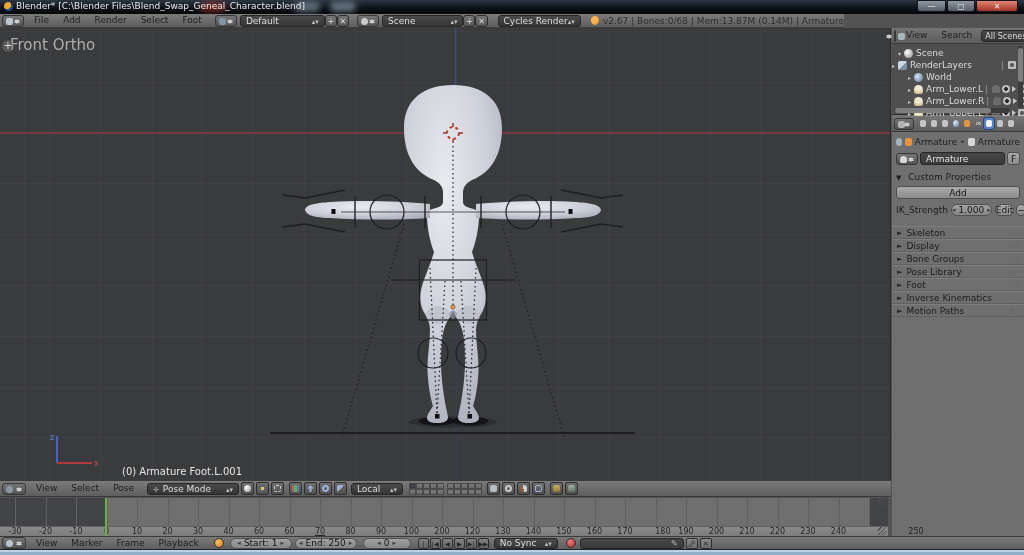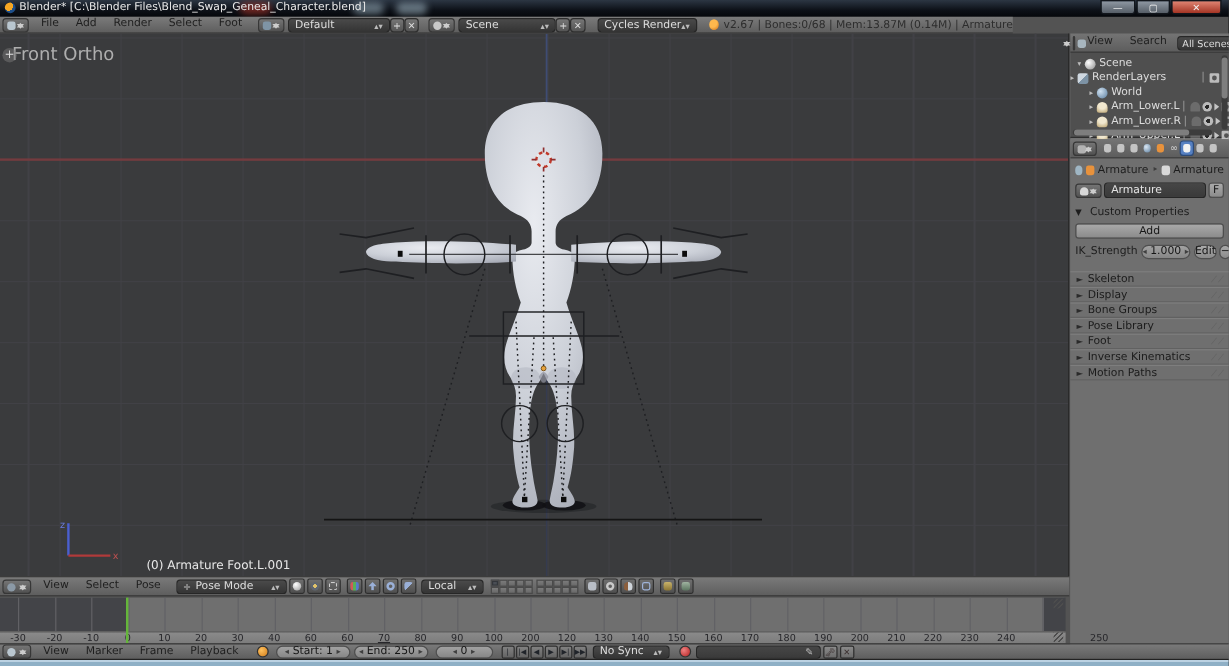--- a/index.html
+++ b/index.html
@@ -605,21 +605,21 @@
         <span class="tick-label" style="left: 503px;">130</span>
         <div class="tick-line" style="left: 533.5px;"></div>
         <span class="tick-label" style="left: 533.5px;">140</span>
         <div class="tick-line" style="left: 564px;"></div>
         <span class="tick-label" style="left: 564px;">150</span>
         <div class="tick-line" style="left: 594.5px;"></div>
         <span class="tick-label" style="left: 594.5px;">160</span>
         <div class="tick-line" style="left: 625px;"></div>
         <span class="tick-label" style="left: 625px;">170</span>
         <div class="tick-line" style="left: 655.5px;"></div>
-        <span class="tick-label" style="left: 655.5px;">180</span>
+        <span class="tick-label" style="left: 655.5px; text-align: right;">180</span>
         <div class="tick-line" style="left: 686px;"></div>
         <span class="tick-label" style="left: 686px;">190</span>
         <div class="tick-line" style="left: 716.5px;"></div>
         <span class="tick-label" style="left: 716.5px;">200</span>
         <div class="tick-line" style="left: 747px;"></div>
         <span class="tick-label" style="left: 747px;">210</span>
         <div class="tick-line" style="left: 777.5px;"></div>
         <span class="tick-label" style="left: 777.5px;">220</span>
         <div class="tick-line" style="left: 808px;"></div>
         <span class="tick-label" style="left: 808px;">230</span>

